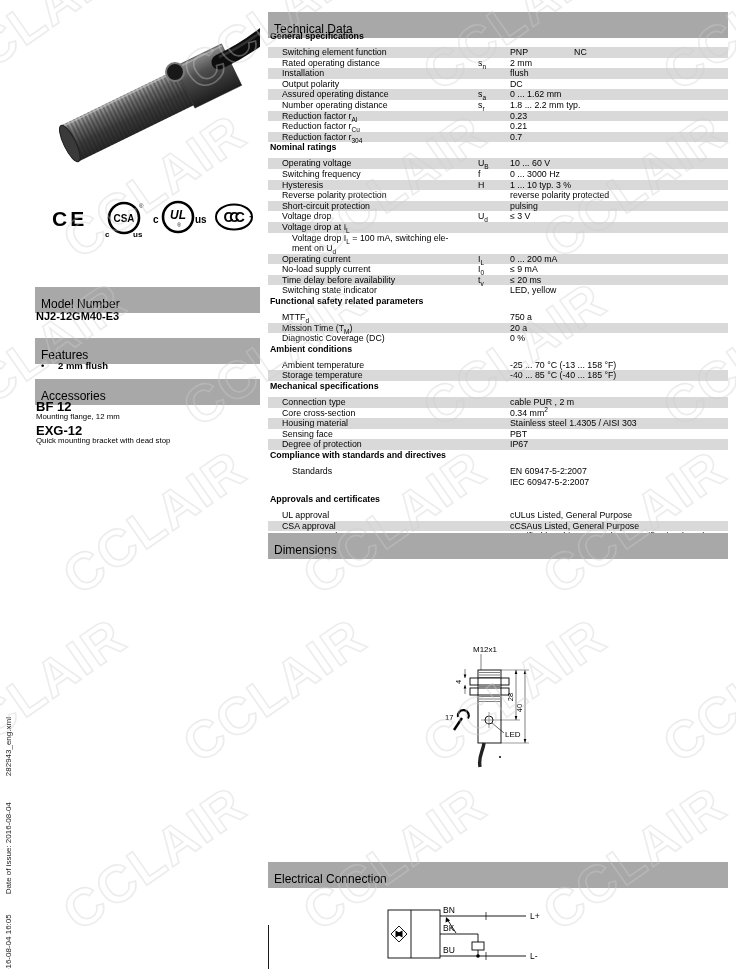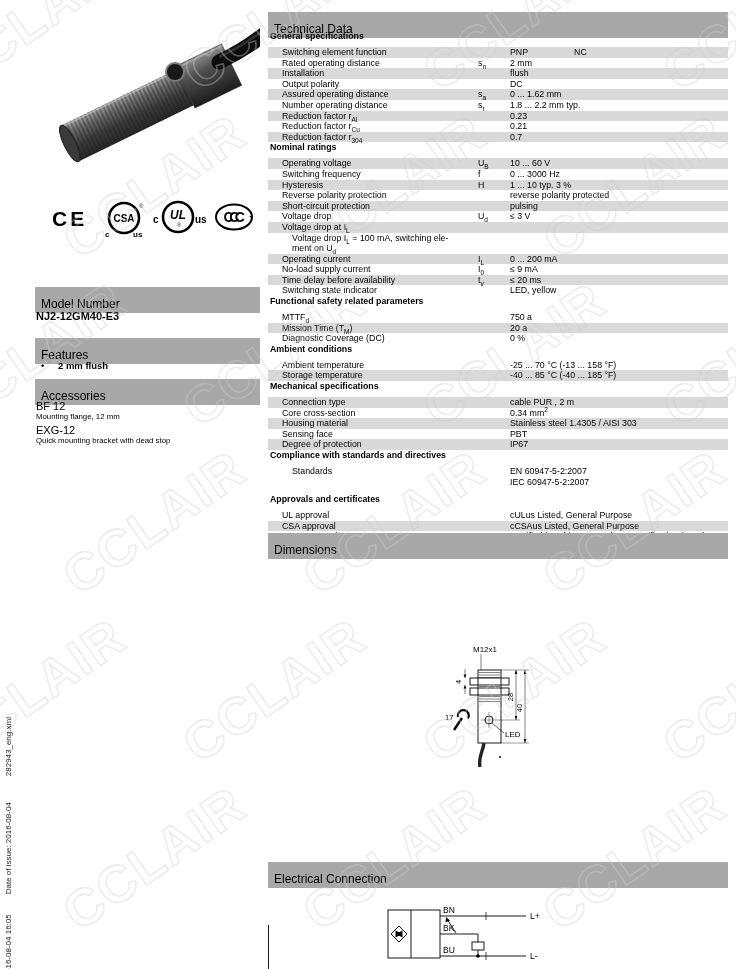--- a/index.html
+++ b/index.html
@@ -32,21 +32,21 @@
   .val2{display:inline-block;margin-left:46px}
   sub,sup{font-size:6.5px;line-height:0}
   .secgap{height:7px}
 
   
   .abs{position:absolute;z-index:2}
   .model-value{left:36px;top:310px;font-weight:bold;font-size:11px}
   .feature-item{left:41px;top:360px;font-weight:bold;font-size:9.5px;display:flex}
   .feature-item .blt{width:17px}
   .acc-list{left:36px;top:401px;width:220px}
-  .acc-name{font-weight:normal;font-size:11px;line-height:11px}
+  .acc-name{font-weight:bold;font-size:13px;line-height:11px}
   .acc-desc{font-size:7.8px;line-height:9px;margin-bottom:4px}
 
   
   .footer-vert{position:absolute;left:13px;bottom:-4px;transform:rotate(-90deg);
       transform-origin:0 100%;white-space:nowrap;font-size:8px;color:#222;z-index:2}
   .footer-vert .seg2{margin-left:20px}
   .footer-vert .seg3{margin-left:26px}
 
   .crop-mark{position:absolute;left:268px;top:925px;width:1px;height:44px;background:#1a1a1a;z-index:2}
 

